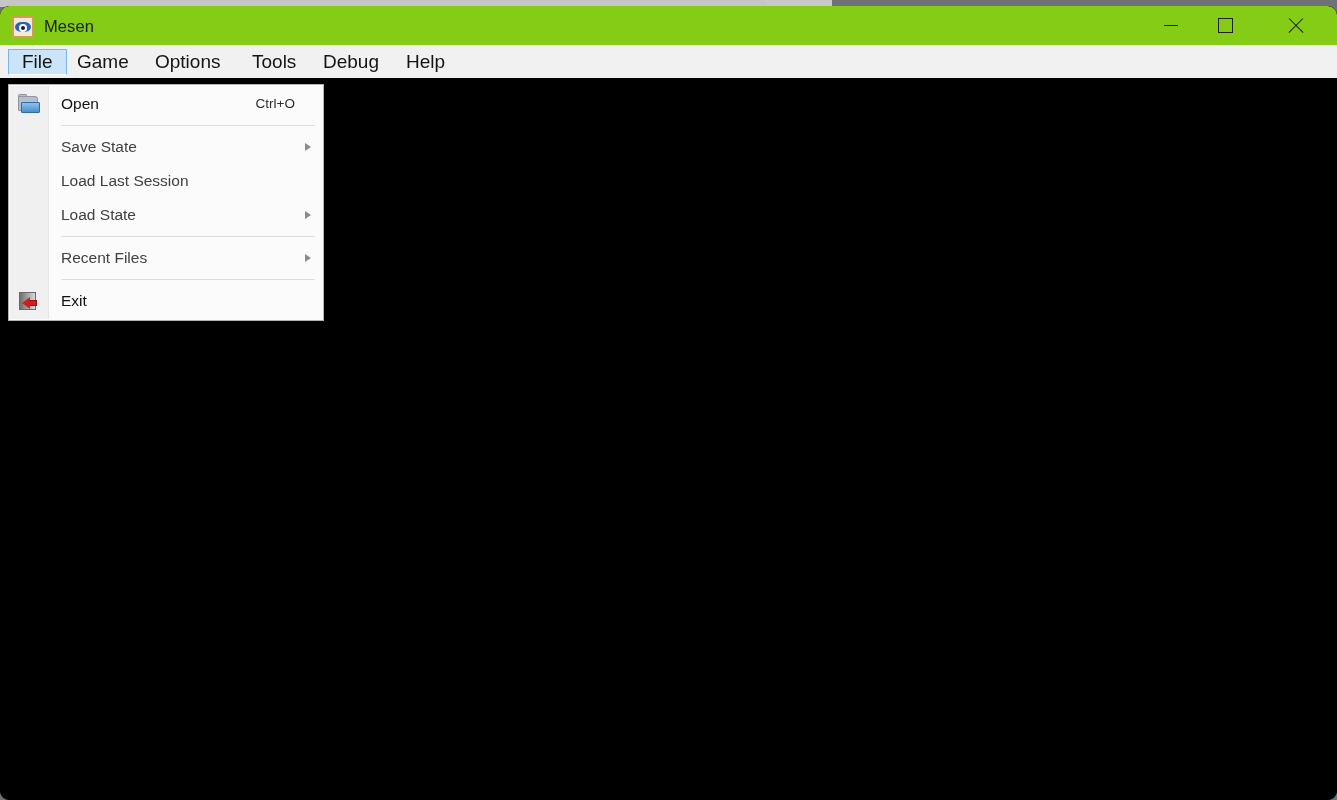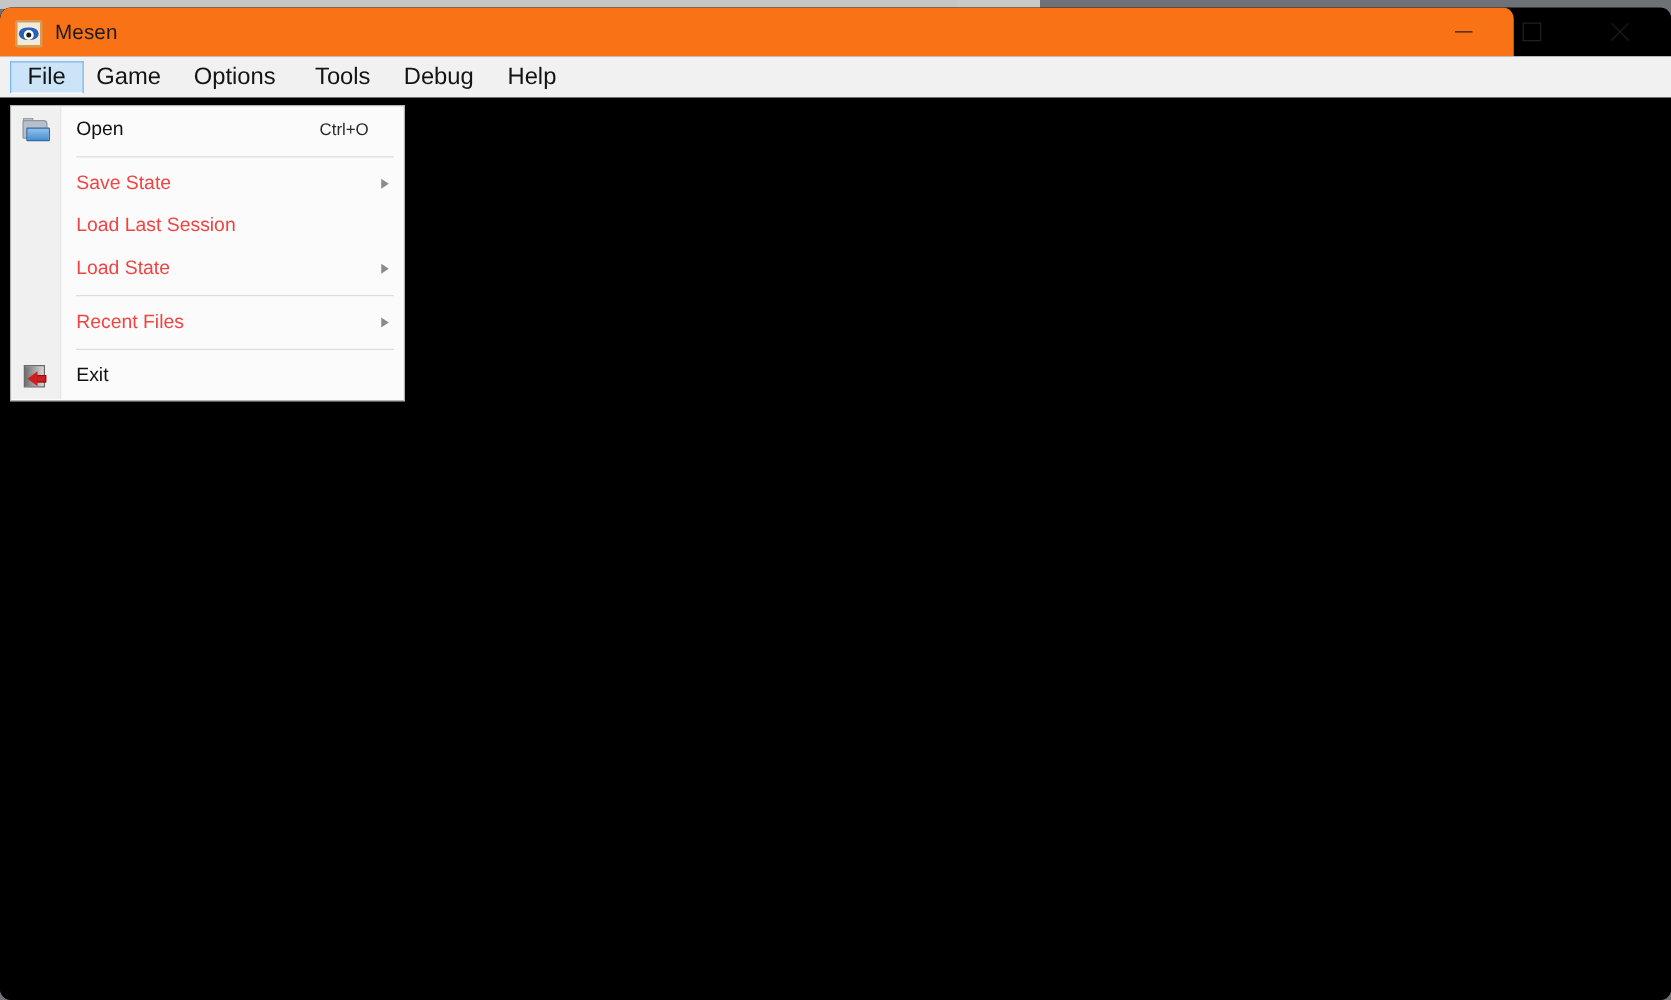--- a/index.html
+++ b/index.html
@@ -42,23 +42,23 @@
     border-radius: 9px 9px 9px 9px;
     overflow: hidden;
     background: #000;
     box-sizing: border-box;
   }
 
   
   #titlebar {
     position: absolute;
     left: 0; top: 0;
-    width: 1211px;
+    width: 1337px;
     height: 39px;
-    background: #f97316;
+    background: #84cc16;
     border-top-left-radius: 9px;
     border-top-right-radius: 9px;
   }
   #app-icon {
     position: absolute;
     left: 12px; top: 10px;
     width: 22px; height: 22px;
     box-sizing: border-box;
     border: 2px solid #d59b55;
     background: #f2ead9;
@@ -191,21 +191,21 @@
     position: relative;
     height: 34px;
     line-height: 34px;
     padding-left: 52px;
     font-size: 15.5px;
     color: #111;
     white-space: nowrap;
     cursor: default;
     z-index: 2;
   }
-  .mi.disabled { color: #ef4444; }
+  .mi.disabled { color: #404040; }
   .mi .label { position: relative; z-index: 3; }
   .mi .shortcut {
     position: absolute;
     right: 28px;
     top: 0;
     font-size: 13.5px;
     color: #2b2b2b;
   }
   .mi .arrow {
     position: absolute;

